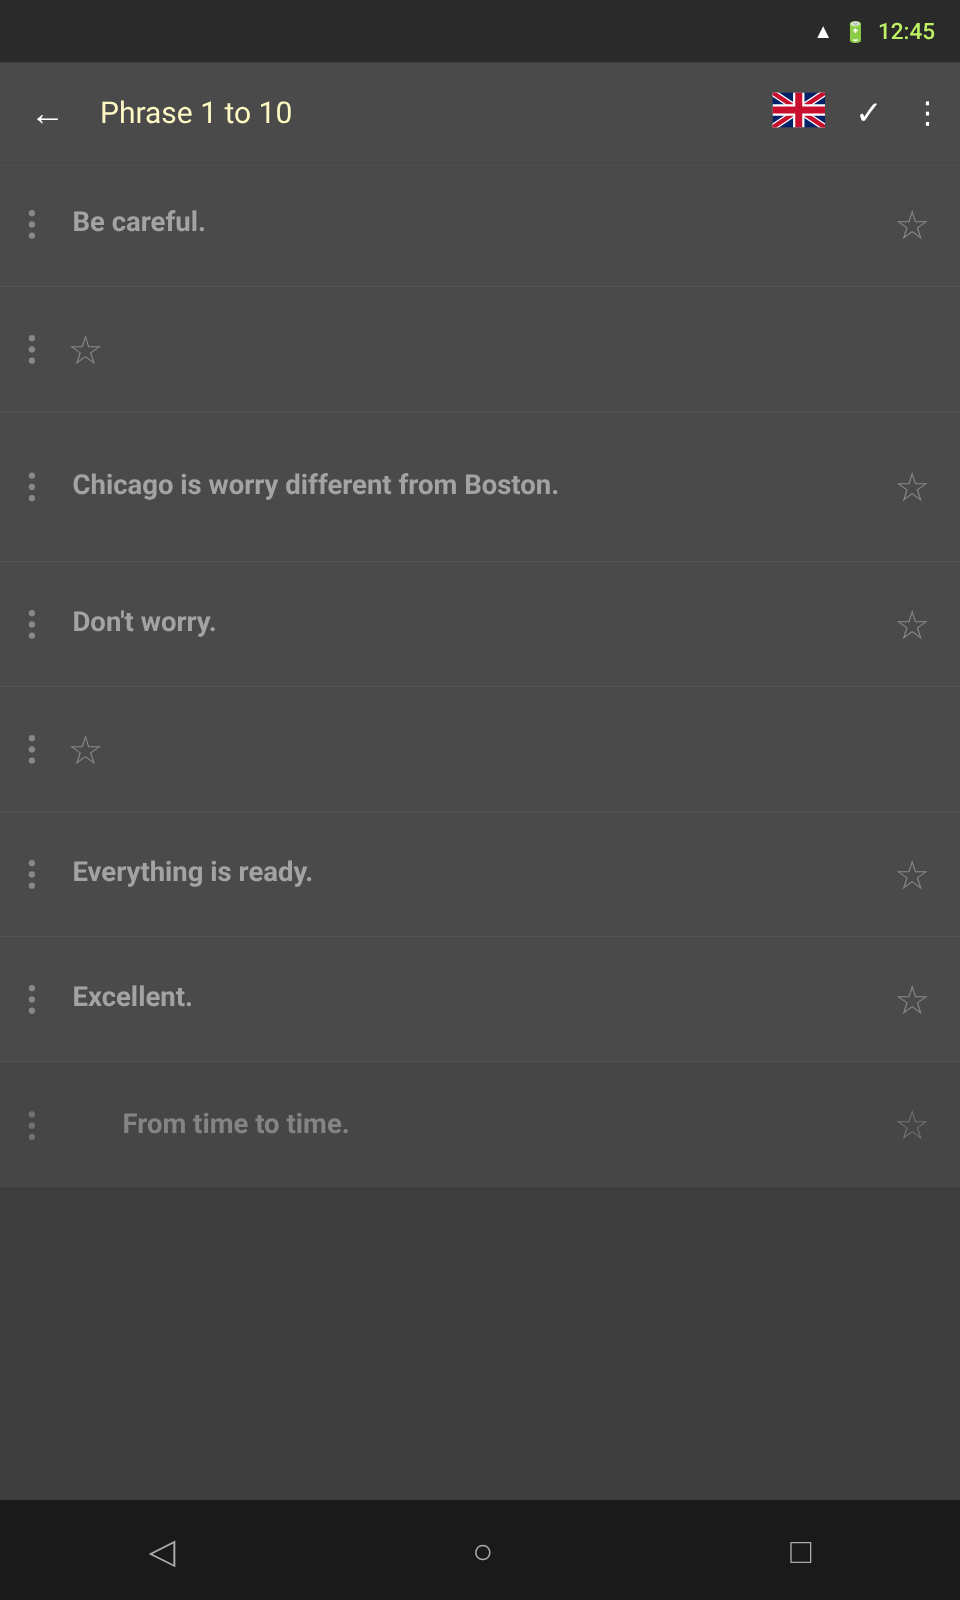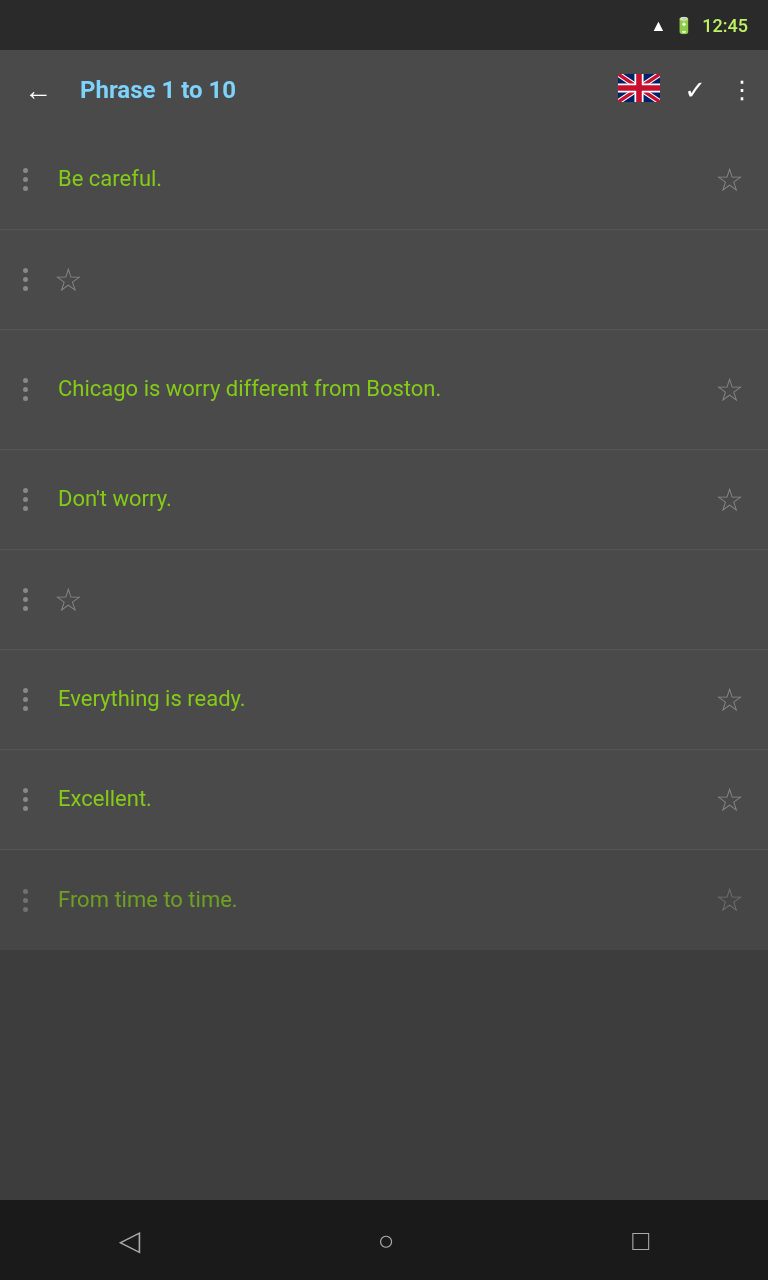--- a/index.html
+++ b/index.html
@@ -59,23 +59,23 @@
     .back-button {
       color: #ffffff;
       font-size: 28px;
       cursor: pointer;
       padding: 8px;
       display: flex;
       align-items: center;
     }
 
     .app-bar-title {
-      color: #7dd3fc;
+      color: #fef9c3;
       font-size: 24px;
-      font-weight: 700;
+      font-weight: 400;
       flex: 1;
     }
 
     .app-bar-actions {
       display: flex;
       align-items: center;
       gap: 24px;
     }
 
     .check-icon {
@@ -131,23 +131,23 @@
 
     .dots-menu .dot {
       width: 5px;
       height: 5px;
       background: #888888;
       border-radius: 50%;
     }
 
     .phrase-text {
       flex: 1;
-      color: #84cc16;
+      color: #a3a3a3;
       font-size: 22px;
-      font-weight: 400;
+      font-weight: 700;
       line-height: 1.4;
       padding: 16px 12px;
     }
 
     .star-button {
       color: #888888;
       font-size: 32px;
       cursor: pointer;
       padding: 8px;
       display: flex;
@@ -272,21 +272,21 @@
   <div class="phrase-item">
     <div class="dots-menu">
       <div class="dot"></div>
       <div class="dot"></div>
       <div class="dot"></div>
     </div>
     <span class="phrase-text">Excellent.</span>
     <div class="star-button">☆</div>
   </div>
 
-  <div class="phrase-item" style="opacity:0.7;">
+  <div class="phrase-item" style="opacity:0.7;gap:40px;">
     <div class="dots-menu">
       <div class="dot"></div>
       <div class="dot"></div>
       <div class="dot"></div>
     </div>
     <span class="phrase-text">From time to time.</span>
     <div class="star-button">☆</div>
   </div>
 
 </div>

